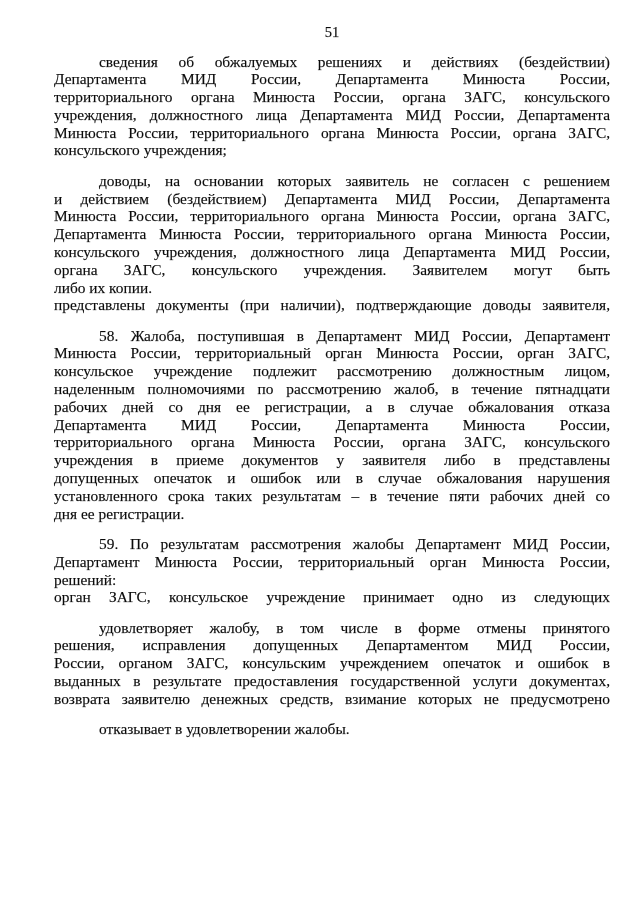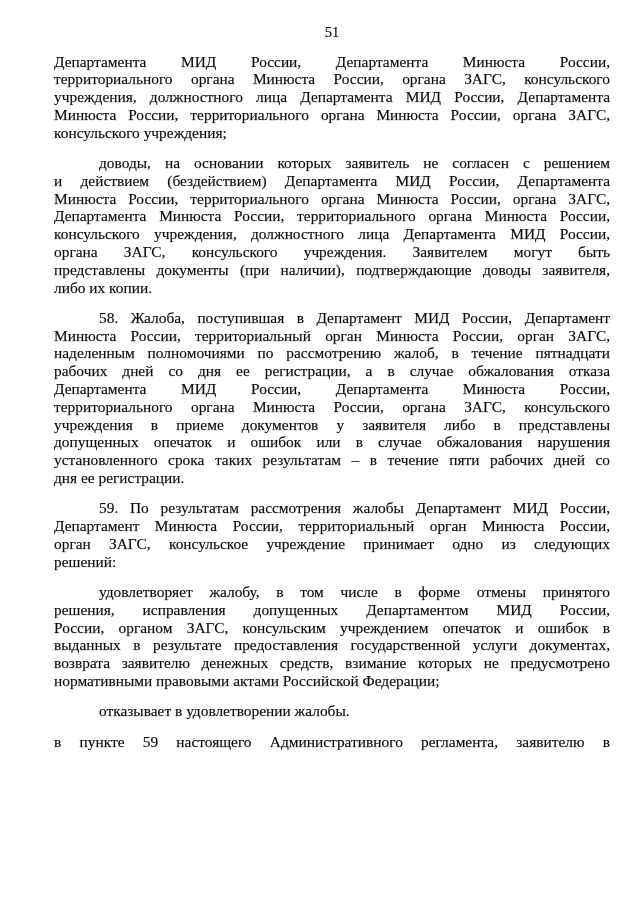--- a/index.html
+++ b/index.html
@@ -37,62 +37,62 @@
     text-indent:45px;
   }
 </style>
 </head>
 <body>
 
 <div class="page">
   <div class="pagenum">51</div>
   <div class="content" id="content">
       <div class="para">
+        <div class="line just first">сведения об обжалуемых решениях и действиях (бездействии)</div>
         <div class="line just">Департамента МИД России, Департамента Минюста России,</div>
         <div class="line just">территориального органа Минюста России, органа ЗАГС, консульского</div>
         <div class="line just">учреждения, должностного лица Департамента МИД России, Департамента</div>
         <div class="line just">Минюста России, территориального органа Минюста России, органа ЗАГС,</div>
         <div class="line">консульского учреждения;</div>
       </div>
       <div class="para">
         <div class="line just first">доводы, на основании которых заявитель не согласен с решением</div>
         <div class="line just">и действием (бездействием) Департамента МИД России, Департамента</div>
         <div class="line just">Минюста России, территориального органа Минюста России, органа ЗАГС,</div>
         <div class="line just">Департамента Минюста России, территориального органа Минюста России,</div>
         <div class="line just">консульского учреждения, должностного лица Департамента МИД России,</div>
         <div class="line just">органа ЗАГС, консульского учреждения. Заявителем могут быть</div>
+        <div class="line">либо их копии.</div>
         <div class="line just">представлены документы (при наличии), подтверждающие доводы заявителя,</div>
-        <div class="line">либо их копии.</div>
       </div>
       <div class="para">
         <div class="line just first">58. Жалоба, поступившая в Департамент МИД России, Департамент</div>
         <div class="line just">Минюста России, территориальный орган Минюста России, орган ЗАГС,</div>
+        <div class="line just">консульское учреждение подлежит рассмотрению должностным лицом,</div>
         <div class="line just">наделенным полномочиями по рассмотрению жалоб, в течение пятнадцати</div>
         <div class="line just">рабочих дней со дня ее регистрации, а в случае обжалования отказа</div>
         <div class="line just">Департамента МИД России, Департамента Минюста России,</div>
         <div class="line just">территориального органа Минюста России, органа ЗАГС, консульского</div>
         <div class="line just">учреждения в приеме документов у заявителя либо в представлены</div>
         <div class="line just">допущенных опечаток и ошибок или в случае обжалования нарушения</div>
         <div class="line just">установленного срока таких результатам – в течение пяти рабочих дней со</div>
         <div class="line">дня ее регистрации.</div>
       </div>
       <div class="para">
         <div class="line just first">59. По результатам рассмотрения жалобы Департамент МИД России,</div>
         <div class="line just">Департамент Минюста России, территориальный орган Минюста России,</div>
+        <div class="line">решений:</div>
         <div class="line just">орган ЗАГС, консульское учреждение принимает одно из следующих</div>
-        <div class="line">решений:</div>
       </div>
       <div class="para">
         <div class="line just first">удовлетворяет жалобу, в том числе в форме отмены принятого</div>
         <div class="line just">решения, исправления допущенных Департаментом МИД России,</div>
         <div class="line just">России, органом ЗАГС, консульским учреждением опечаток и ошибок в</div>
         <div class="line just">выданных в результате предоставления государственной услуги документах,</div>
         <div class="line just">возврата заявителю денежных средств, взимание которых не предусмотрено</div>
-        <div class="line">нормативными правовыми актами Российской Федерации;</div>
       </div>
       <div class="para">
         <div class="line first">отказывает в удовлетворении жалобы.</div>
       </div>
       <div class="para">
-        <div class="line just">в пункте 59 настоящего Административного регламента, заявителю в</div>
       </div>
     </div>
 </div>
 
 </body></html>

